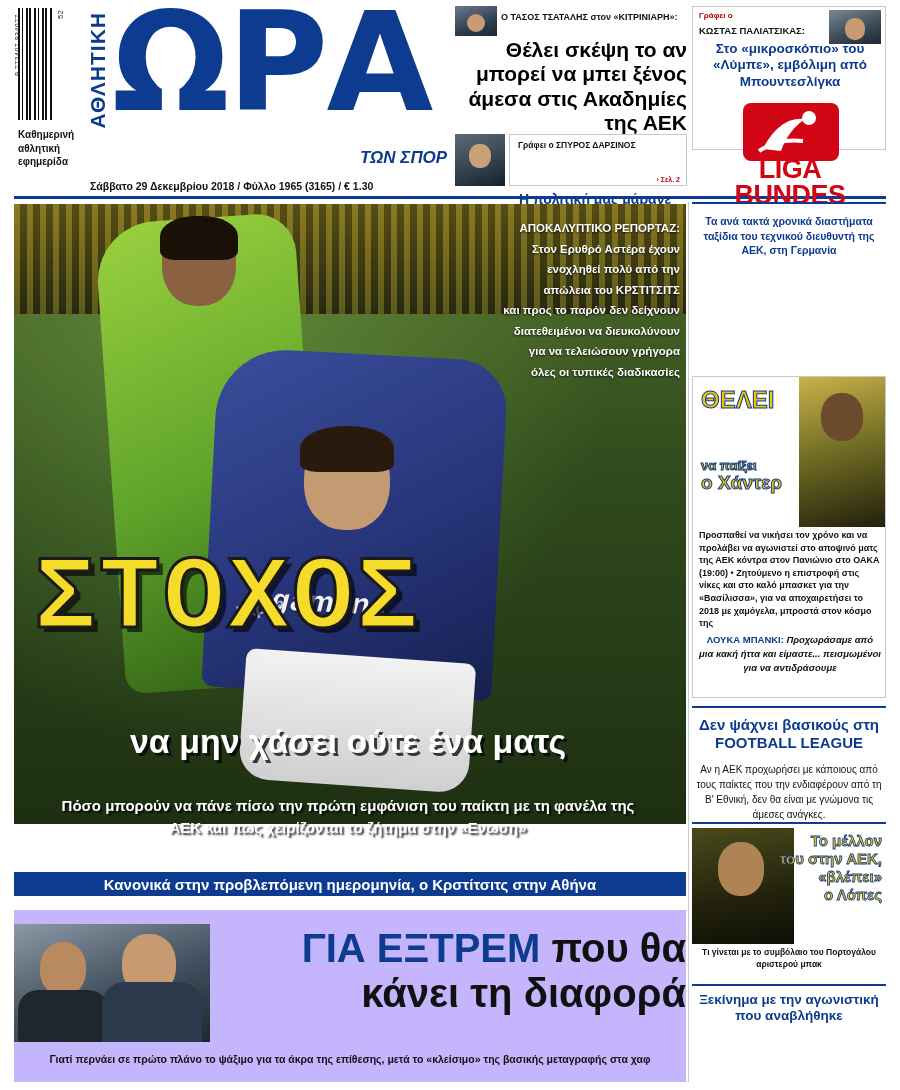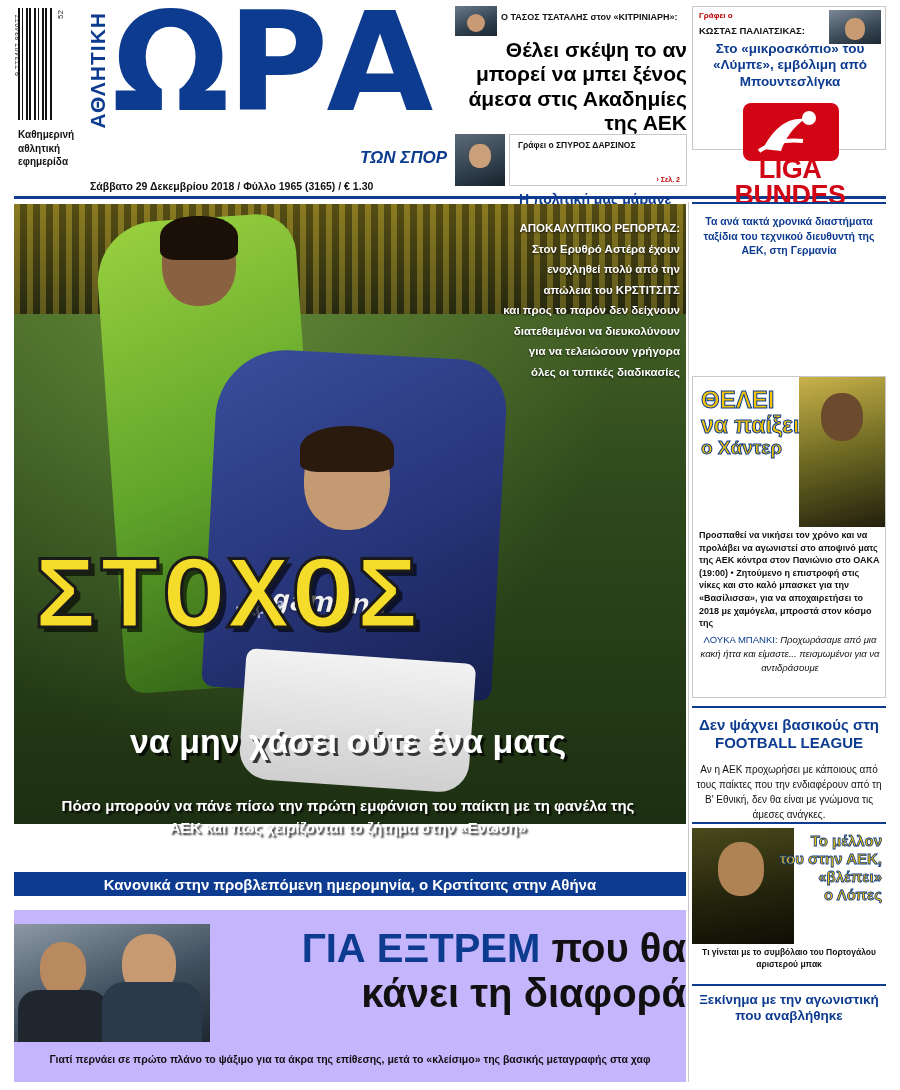--- a/index.html
+++ b/index.html
@@ -336,30 +336,30 @@
   .r2-photo::after {
     content: ""; position: absolute; left: 22px; top: 16px;
     width: 42px; height: 48px; border-radius: 46%; background: #6b4a2e;
   }
   .r2-head {
     position: absolute; left: 8px; top: 10px; width: 114px;
     font-size: 24px; font-weight: bold; color: #f5c400;
     line-height: 1.08;
     -webkit-text-stroke: 1px #0d3b8f;
   }
-  .r2-head .l2 { font-size: 23px; }
+  .r2-head .l2 { font-size: 13px; margin-top: 46px; }
   .r2-head .l3 { font-size: 19px; }
   .r2-body {
     position: absolute; left: 6px; top: 152px; width: 182px;
     font-size: 9px; color: #111; line-height: 1.4; font-weight: bold;
   }
   .r2-quote {
     position: absolute; left: 6px; top: 256px; width: 182px;
     font-size: 9.5px; color: #0d3b8f; line-height: 1.45;
-    text-align: center; font-weight: normal;
+    text-align: center; font-weight: bold;
   }
   .r2-quote i { font-style: italic; color: #111; }
 
   .r3 {
     position: absolute; left: 692px; top: 706px; width: 194px; height: 112px;
     border-top: 2px solid #0d3b8f;
   }
   .r3-head {
     position: absolute; left: 2px; top: 8px; width: 190px;
     font-size: 15px; font-weight: bold; color: #0d3b8f;

